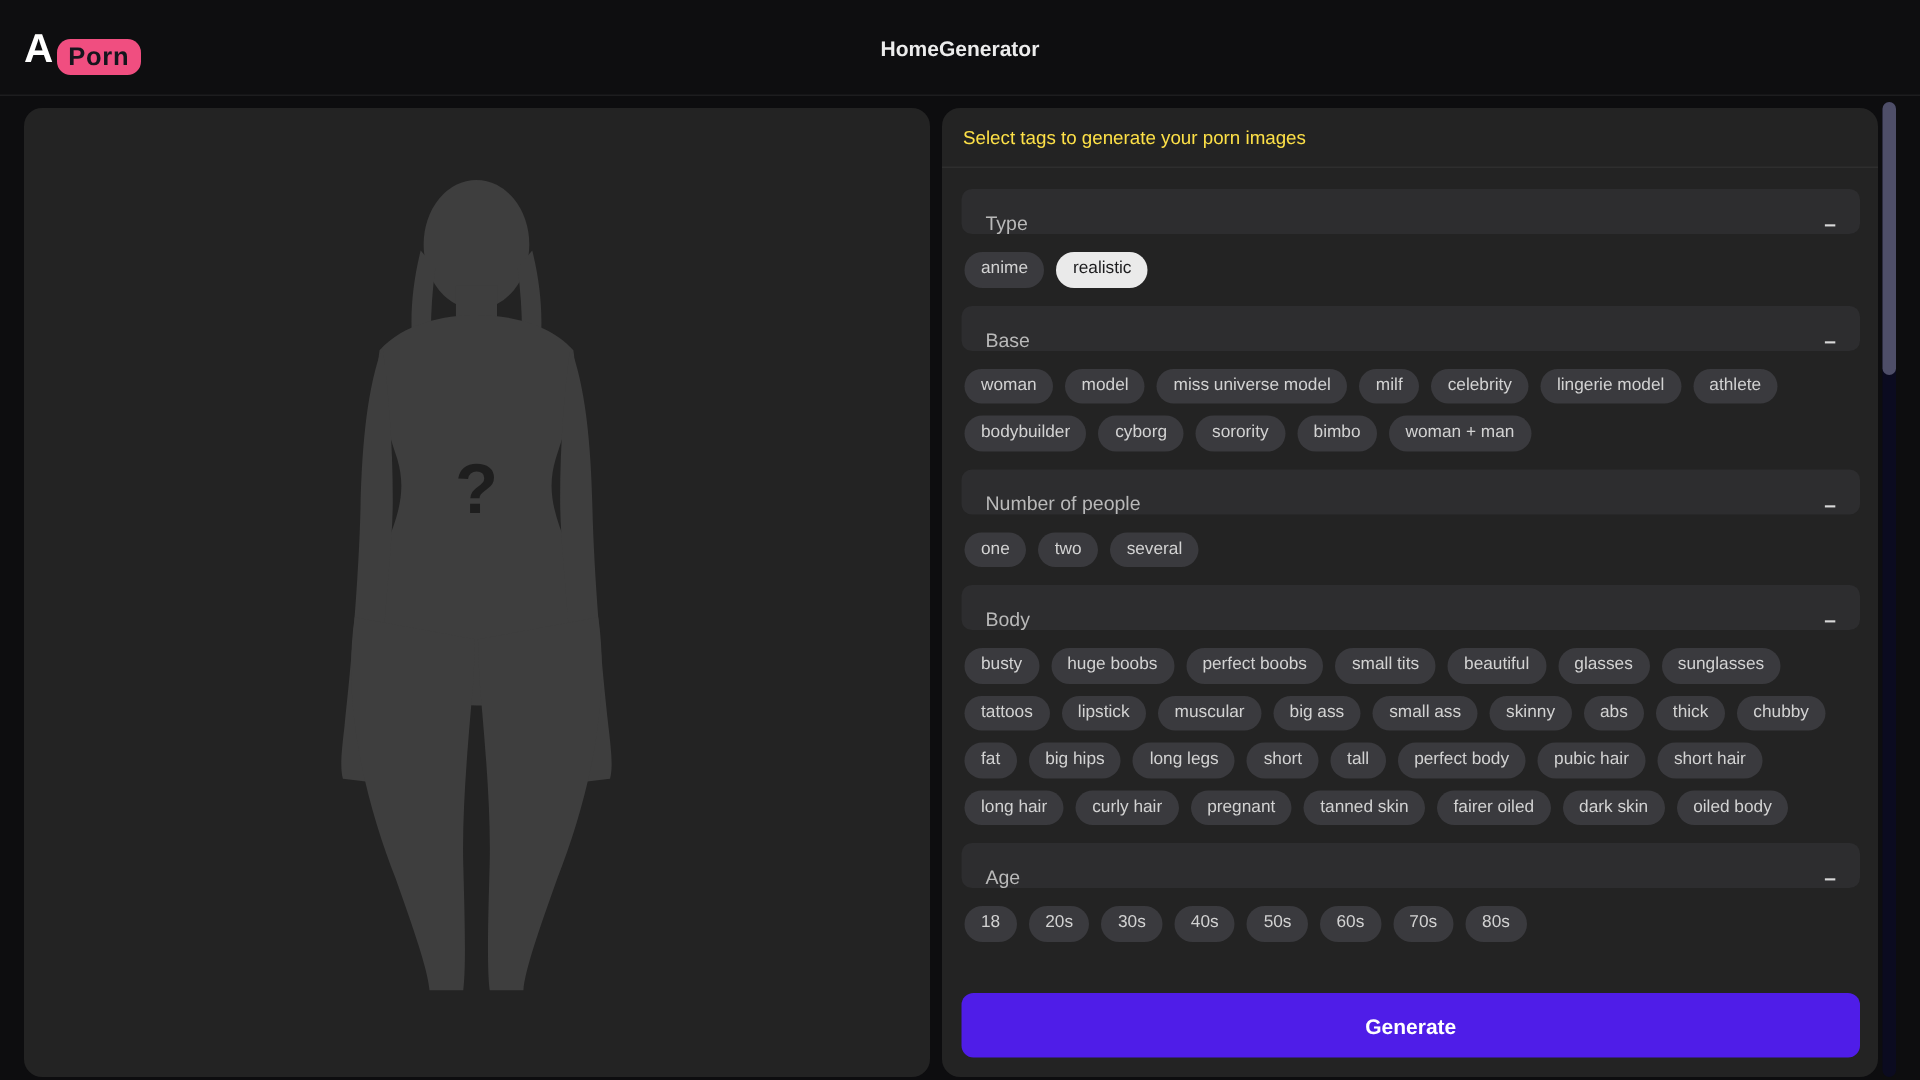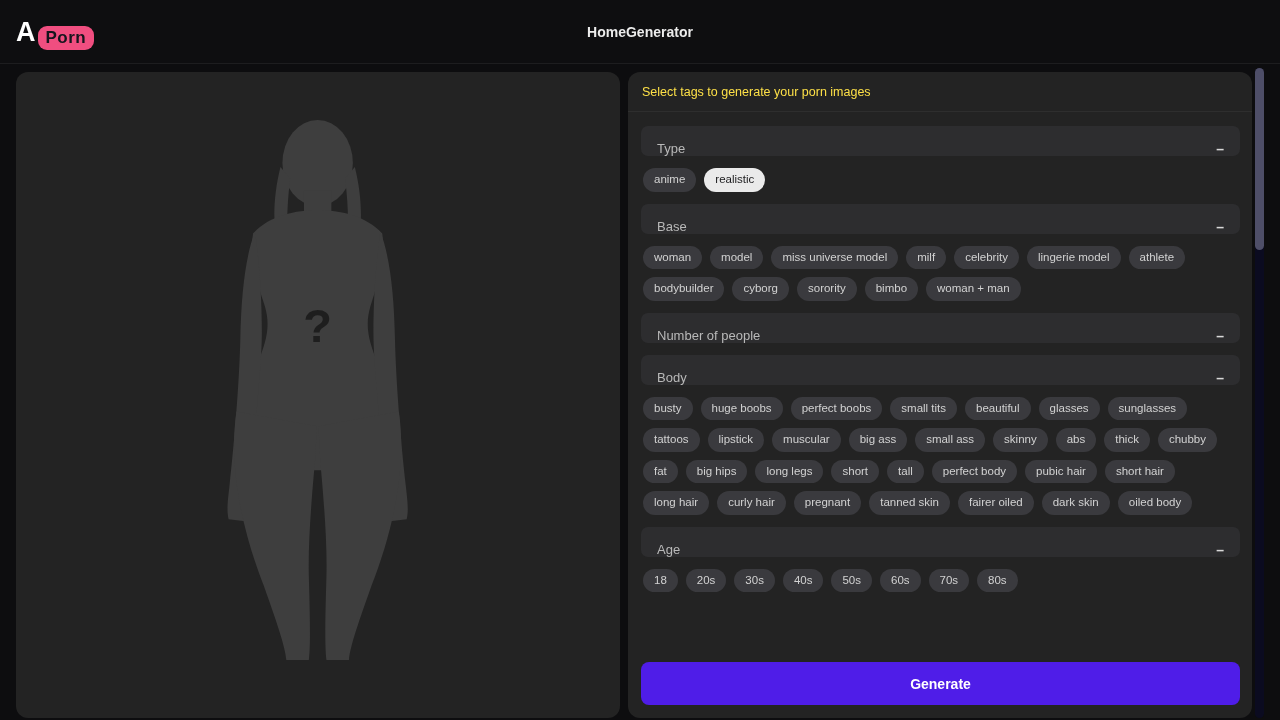--- a/index.html
+++ b/index.html
@@ -169,20 +169,25 @@
             <button class="tag">cyborg</button>
             <button class="tag">sorority</button>
             <button class="tag">bimbo</button>
             <button class="tag">woman + man</button>
           </div>
         </section>
         <section class="section">
           <div class="section-header">
             <span class="section-title">Number of people</span>
             <span class="collapse-icon">–</span>
+          </div>
+          <div class="tag-row">
+            <button class="tag">one</button>
+            <button class="tag">two</button>
+            <button class="tag">several</button>
           </div>
         </section>
         <section class="section">
           <div class="section-header">
             <span class="section-title">Body</span>
             <span class="collapse-icon">–</span>
           </div>
           <div class="tag-row">
             <button class="tag">busty</button>
             <button class="tag">huge boobs</button>

